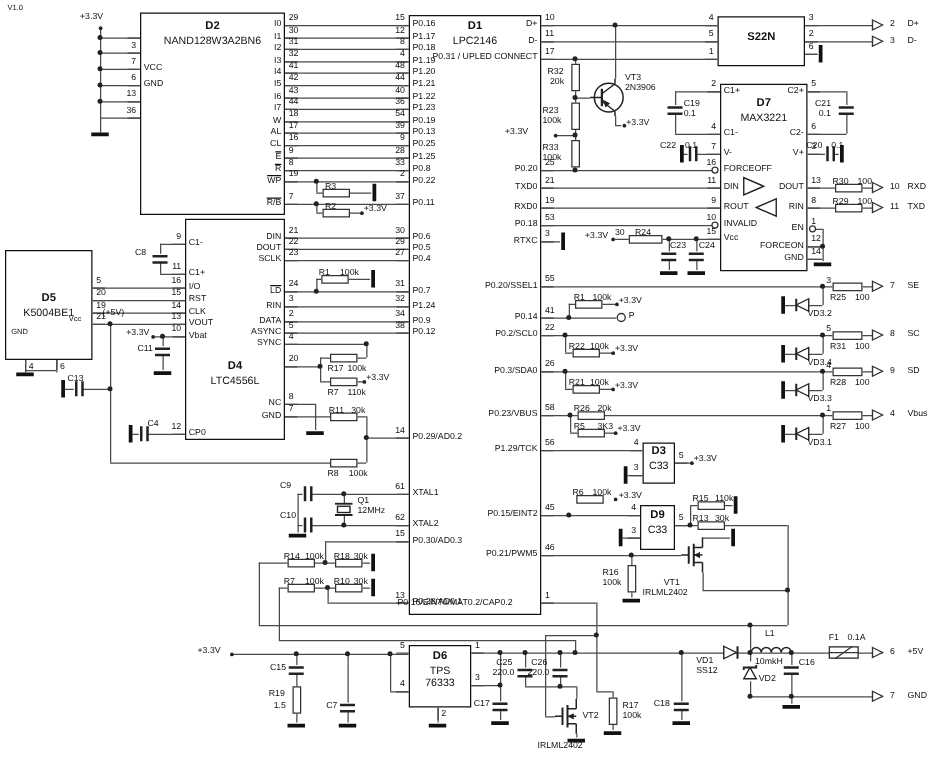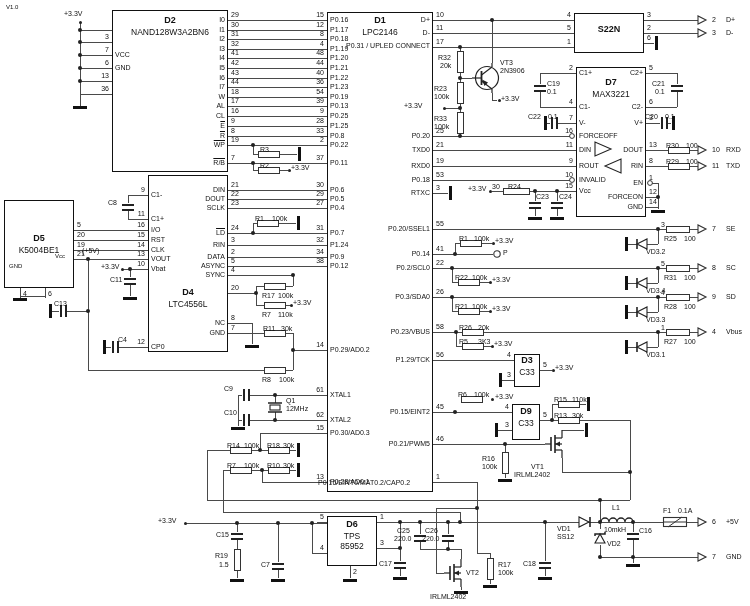--- a/index.html
+++ b/index.html
@@ -556,21 +556,21 @@
     <div class="t ra" style="left: 643px; top: 179px;">EN</div>
     <div class="w" style="left: 646px; top: 197px; width: 10px; height: 1px;"></div>
     <div class="t " style="left: 649px; top: 188px;">12</div>
     <div class="t ra" style="left: 643px; top: 193px;">FORCEON</div>
     <div class="w" style="left: 646px; top: 207px; width: 10px; height: 1px;"></div>
     <div class="t " style="left: 649px; top: 198px;">14</div>
     <div class="t ra" style="left: 643px; top: 203px;">GND</div>
     <div class="chip" style="left: 327px; top: 516px; width: 50px; height: 50px;"></div>
     <div class="t tt" style="left: 327px; top: 520px; width: 50px; text-align: center;">D6</div>
     <div class="t pt" style="left: 327px; top: 532px; width: 50px; text-align: center;">TPS</div>
-    <div class="t pt" style="left: 327px; top: 542px; width: 50px; text-align: center;">85952</div>
+    <div class="t pt" style="left: 327px; top: 542px; width: 50px; text-align: center;">76333</div>
     <div class="w" style="left: 317px; top: 522px; width: 10px; height: 1px;"></div>
     <div class="t ra" style="left: 324px; top: 513px;">5</div>
     <div class="w" style="left: 317px; top: 553px; width: 10px; height: 1px;"></div>
     <div class="t ra" style="left: 324px; top: 544px;">4</div>
     <div class="w" style="left: 377px; top: 522px; width: 10px; height: 1px;"></div>
     <div class="t " style="left: 380px; top: 513px;">1</div>
     <div class="w" style="left: 377px; top: 548px; width: 10px; height: 1px;"></div>
     <div class="t " style="left: 380px; top: 539px;">3</div>
     <div class="w" style="left: 350px; top: 566px; width: 1px; height: 10px;"></div>
     <div class="t " style="left: 353px; top: 568px;">2</div>

